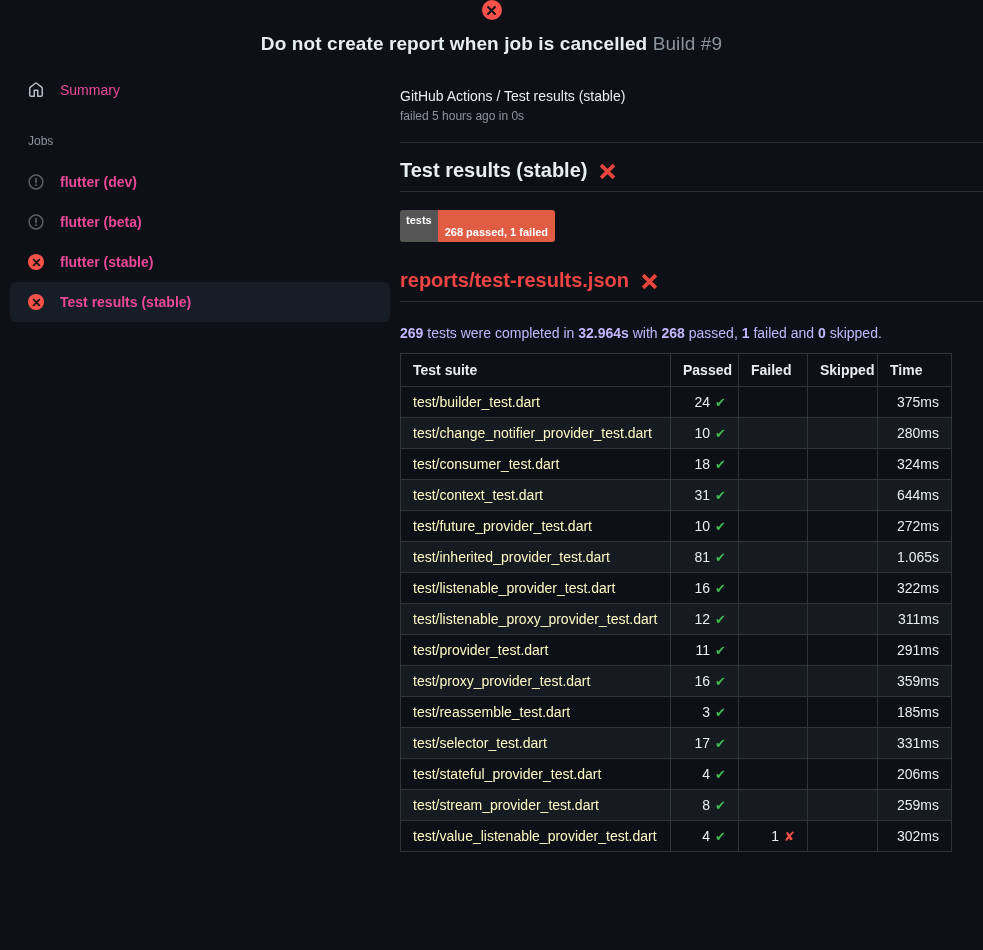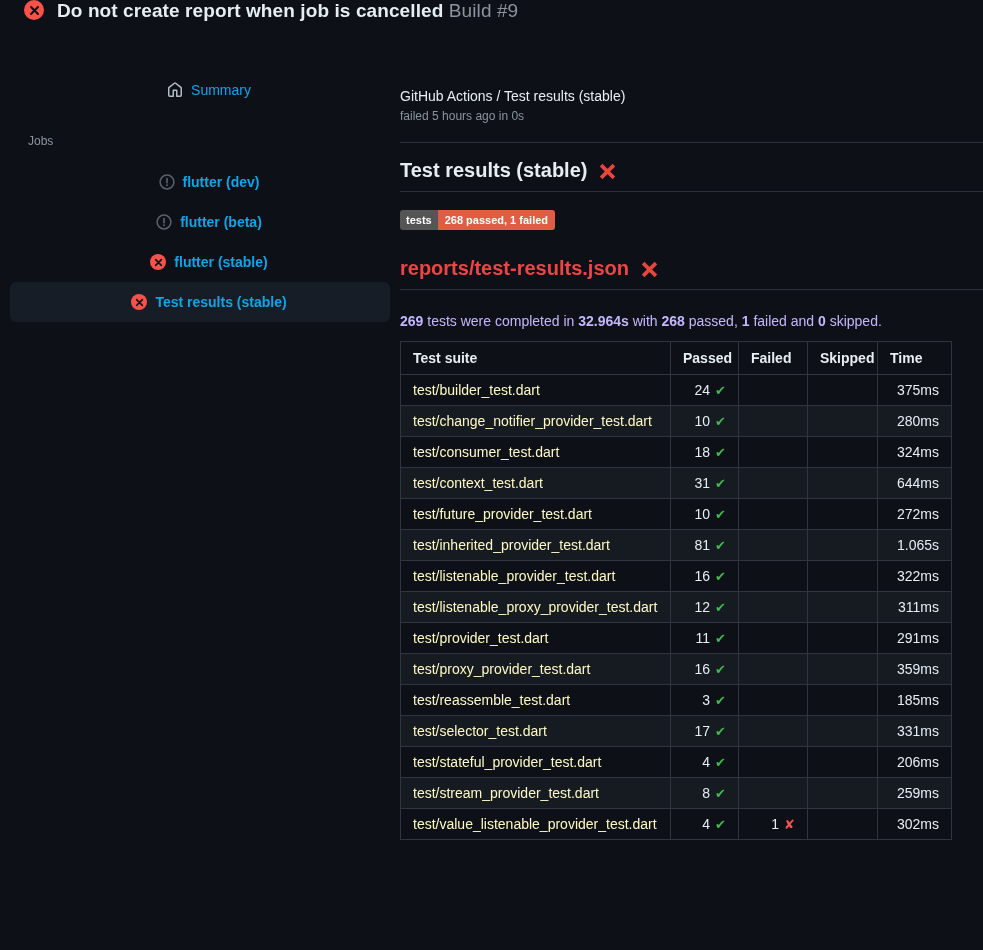--- a/index.html
+++ b/index.html
@@ -6,41 +6,41 @@
   html,body { width:983px; height:950px; overflow:hidden; }
   body {
     background:#0d1117;
     color:#e6edf3;
     font-family:"Liberation Sans", sans-serif;
     font-size:14px;
   }
   
   .app-header {
     height:56px;
-    display:flex; align-items:flex-start;
-    padding:0 24px; gap:13px;
+    display:flex; align-items:center;
+    padding:0 24px; gap:13px;flex-direction:column;
   }
   .fail-circle {
     flex:none; border-radius:50%;
     background:#f85149;
     display:inline-flex; align-items:center; justify-content:center;
   }
   .fail-circle.lg { width:20px; height:20px; }
   .fail-circle.sm { width:16px; height:16px; }
   .app-title { font-size:19px; font-weight:700; letter-spacing:.1px; }
   .app-title .build { color:#8b949e; font-weight:400; }
   
   .layout { display:flex; align-items:flex-start; }
   
   .sidebar { width:400px; flex:none; padding-top:14px; }
   .side-item {
     margin:0 10px; height:40px; border-radius:6px;
-    display:flex; align-items:center; gap:8px;
+    display:flex; align-items:center; gap:16px;
     padding-left:18px; cursor:pointer;
-    font-size:14px; color:#0ea5e9;justify-content:center;
+    font-size:14px; color:#ec4899;
   }
   .side-item .sicon { flex:none; width:16px; height:16px; display:inline-flex; align-items:center; justify-content:center; }
   .side-item.job { font-weight:600; }
   .side-item.selected { background:#171d26; }
   .jobs-label { padding-left:28px; margin-top:24px; margin-bottom:14px; font-size:12px; color:#8b949e; }
   .cancel-circle { width:16px; height:16px; display:inline-flex; }
   
   .main { flex:1; min-width:0; padding-top:32px; }
   .run-title { font-size:14px; font-weight:400; }
   .run-sub { font-size:12px; color:#8b949e; margin-top:5px; }
@@ -51,21 +51,21 @@
     padding-bottom:9px; border-bottom:1px solid #2b313a;
   }
   .xmark { display:inline-flex; position:relative; top:1px; }
   
   .badge {
     display:inline-flex; margin-top:18px;
     font-size:11px; font-weight:700; line-height:1;
     border-radius:3px; overflow:hidden; color:#ffffff;
   }
   .badge-l { background:#555555; padding:5px 6px 4px; }
-  .badge-v { background:#e05d44; padding:5px 7px 4px; }
+  .badge-v { background:#e05d44; padding:17px 7px 4px; }
   h2.report-h {
     margin-top:27px; font-size:20px; font-weight:700;
     display:flex; align-items:center; gap:11px;
     padding-bottom:9px; border-bottom:1px solid #2b313a;
   }
   h2.report-h a { color:#ef4444; text-decoration:none; cursor:pointer; }
   .summary-line { margin-top:23px; font-size:14px; color:#c4b5fd; }
   .summary-line b { font-weight:700; }
   
   table.results {

